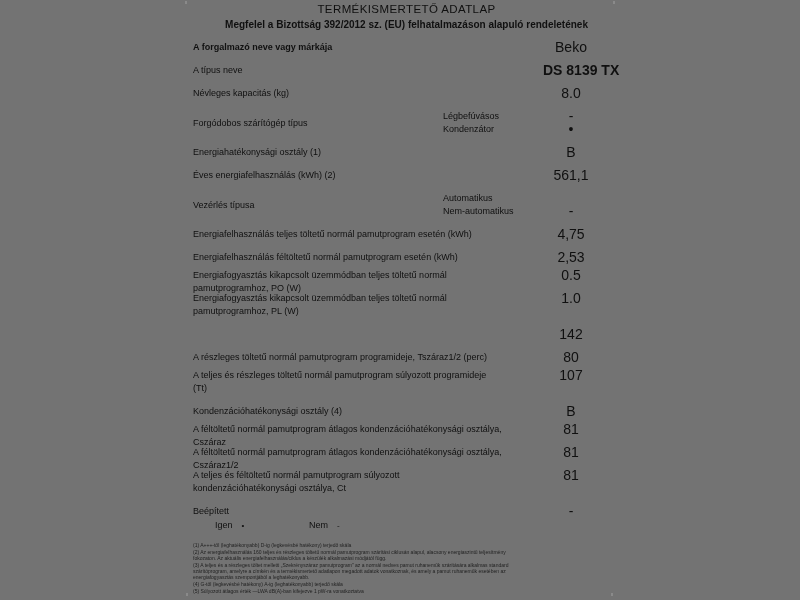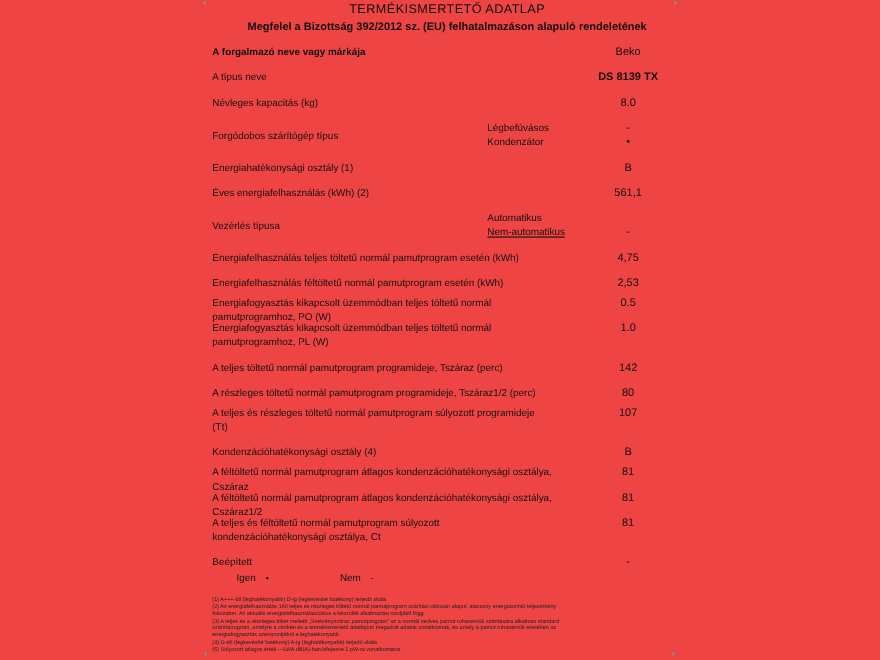--- a/index.html
+++ b/index.html
@@ -1,31 +1,31 @@
 <!DOCTYPE html>
 <html><head>
 <meta charset="utf-8">
 <style>
   html,body{margin:0;padding:0;background:#fff;}
-  .page{position:relative;width:800px;height:600px;background:#ef4444;overflow:hidden;
+  .page{position:relative;width:800px;height:600px;background:#737373;overflow:hidden;
         font-family:"Liberation Sans",sans-serif;color:#101010;}
   .content{position:absolute;left:193px;top:2px;width:427px;}
   .title{margin:0;font-size:11.5px;font-weight:400;text-align:center;letter-spacing:.4px;line-height:14px;}
   .subtitle{margin:2px 0 0;font-size:10px;font-weight:700;text-align:center;line-height:13px;}
   .section{margin-top:6px;}
   .section.main{margin-top:8px;}
   .row{display:grid;grid-template-columns:250px 100px 77px;align-items:start;margin-top:10px;}
   .section.top .row{margin-bottom:1px;}
   .section.main .row{margin-bottom:10px;}
   .section.main .row.double{margin-top:-5px;margin-bottom:2px;}
   .label{font-size:9px;line-height:13px;white-space:pre-line;grid-column:1/3;}
   .label.b{font-weight:700;}
   .row.group .label{grid-column:1;grid-row:1/span 2;align-self:center;}
   .sublabel{grid-column:2;font-size:9px;line-height:13px;text-align:left;white-space:nowrap;}
-  .value{grid-column:3;font-size:10px;line-height:13px;text-align:center;padding-right:21px;white-space:nowrap;}
+  .value{grid-column:3;font-size:14px;line-height:13px;text-align:center;padding-right:21px;white-space:nowrap;}
   .value.b{font-weight:700;}
   .legend{grid-column:1/3;grid-row:2;font-size:9px;line-height:12px;padding-left:22px;margin-top:1px;}
   .legend-item{display:inline-block;width:94px;}
   .legend-marker{margin-left:9px;font-size:8px;}
   .footnotes{margin-top:8px;}
   .footnote{margin:0 0 1px;font-size:5px;line-height:6px;color:#222;white-space:pre-line;}
   .corner{position:absolute;width:2px;height:3px;background:#8a8a8a;}
   .corner.tl{left:185px;top:1px;}
   .corner.tr{left:613px;top:1px;}
   .corner.bl{left:186px;top:593px;}
@@ -69,21 +69,21 @@
           <div class="value">B</div>
         </div>
         <div class="row">
           <div class="label">Éves energiafelhasználás (kWh) (2)</div>
           <div class="value">561,1</div>
         </div>
         <div class="row group">
           <div class="label">Vezérlés típusa</div>
           <div class="sublabel" style="grid-row: 1;">Automatikus</div>
           <div class="value" style="grid-row: 1;"></div>
-          <div class="sublabel" style="grid-row: 2; text-decoration: underline;">Nem-automatikus</div>
+          <div class="sublabel" style="grid-row: 2;">Nem-automatikus</div>
           <div class="value" style="grid-row: 2;">-</div>
         </div>
       </div>
     <div class="section main" id="section-main">
         <div class="row">
           <div class="label">Energiafelhasználás teljes töltetű normál pamutprogram esetén (kWh)</div>
           <div class="value">4,75</div>
         </div>
         <div class="row">
           <div class="label">Energiafelhasználás féltöltetű normál pamutprogram esetén (kWh)</div>
@@ -93,21 +93,20 @@
           <div class="label">Energiafogyasztás kikapcsolt üzemmódban teljes töltetű normál
 pamutprogramhoz, PO (W)</div>
           <div class="value">0.5</div>
         </div>
         <div class="row double">
           <div class="label">Energiafogyasztás kikapcsolt üzemmódban teljes töltetű normál
 pamutprogramhoz, PL (W)</div>
           <div class="value">1.0</div>
         </div>
         <div class="row">
-          <div class="label">A teljes töltetű normál pamutprogram programideje, Tszáraz (perc)</div>
           <div class="value">142</div>
         </div>
         <div class="row">
           <div class="label">A részleges töltetű normál pamutprogram programideje, Tszáraz1/2 (perc)</div>
           <div class="value">80</div>
         </div>
         <div class="row double">
           <div class="label">A teljes és részleges töltetű normál pamutprogram súlyozott programideje
 (Tt)</div>
           <div class="value">107</div>

